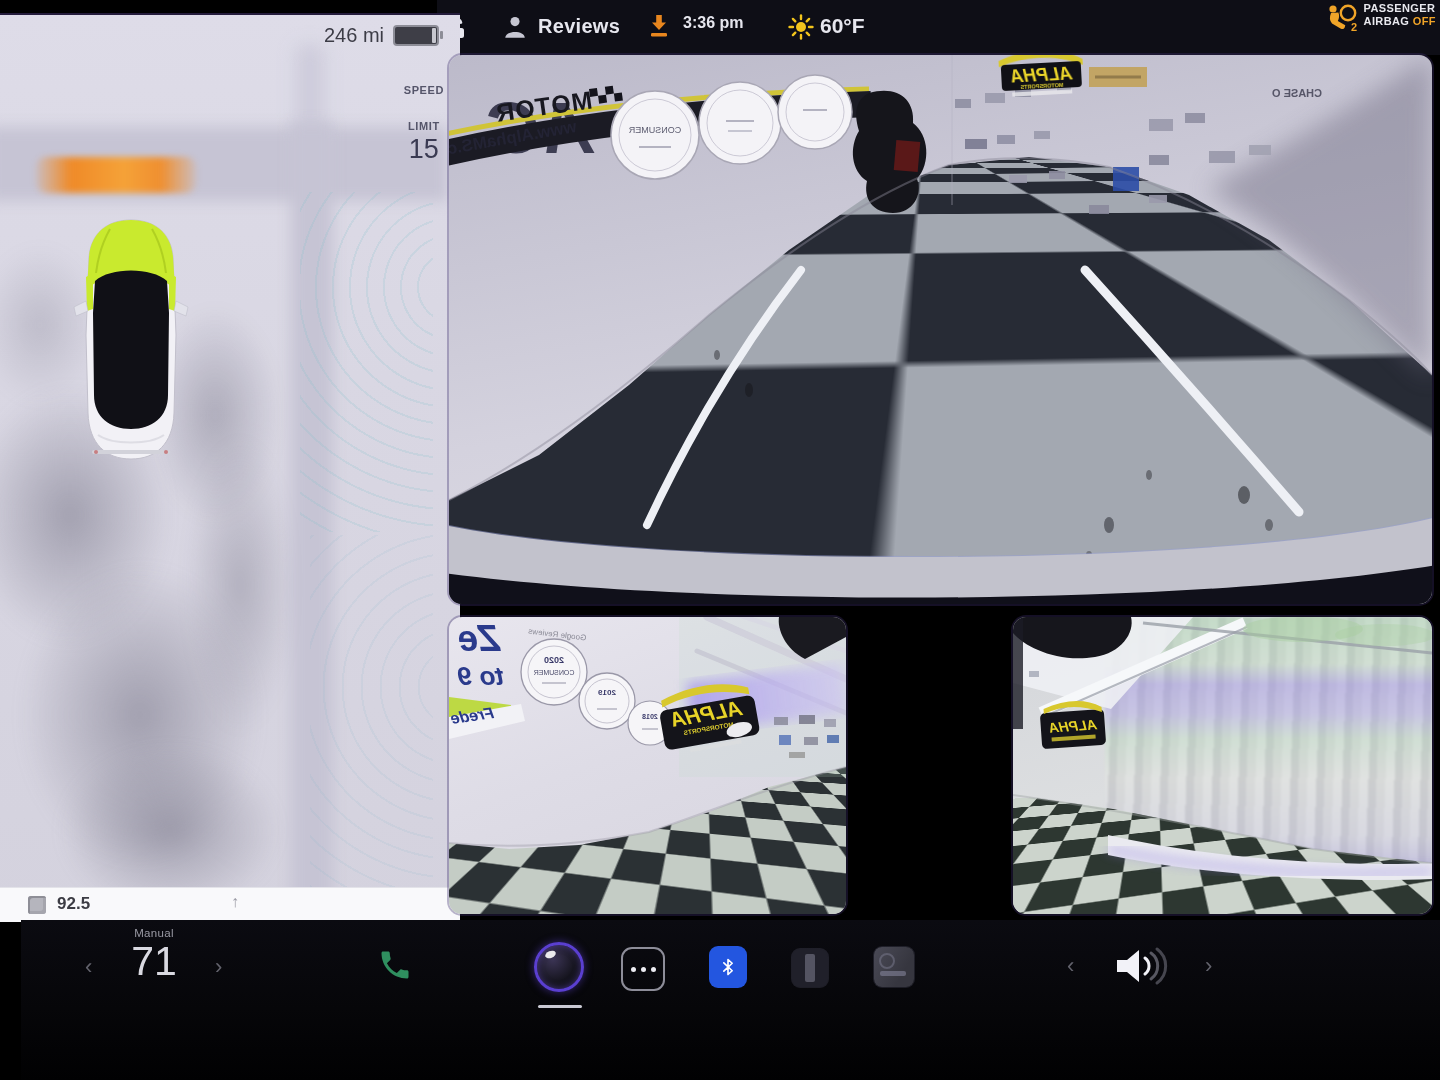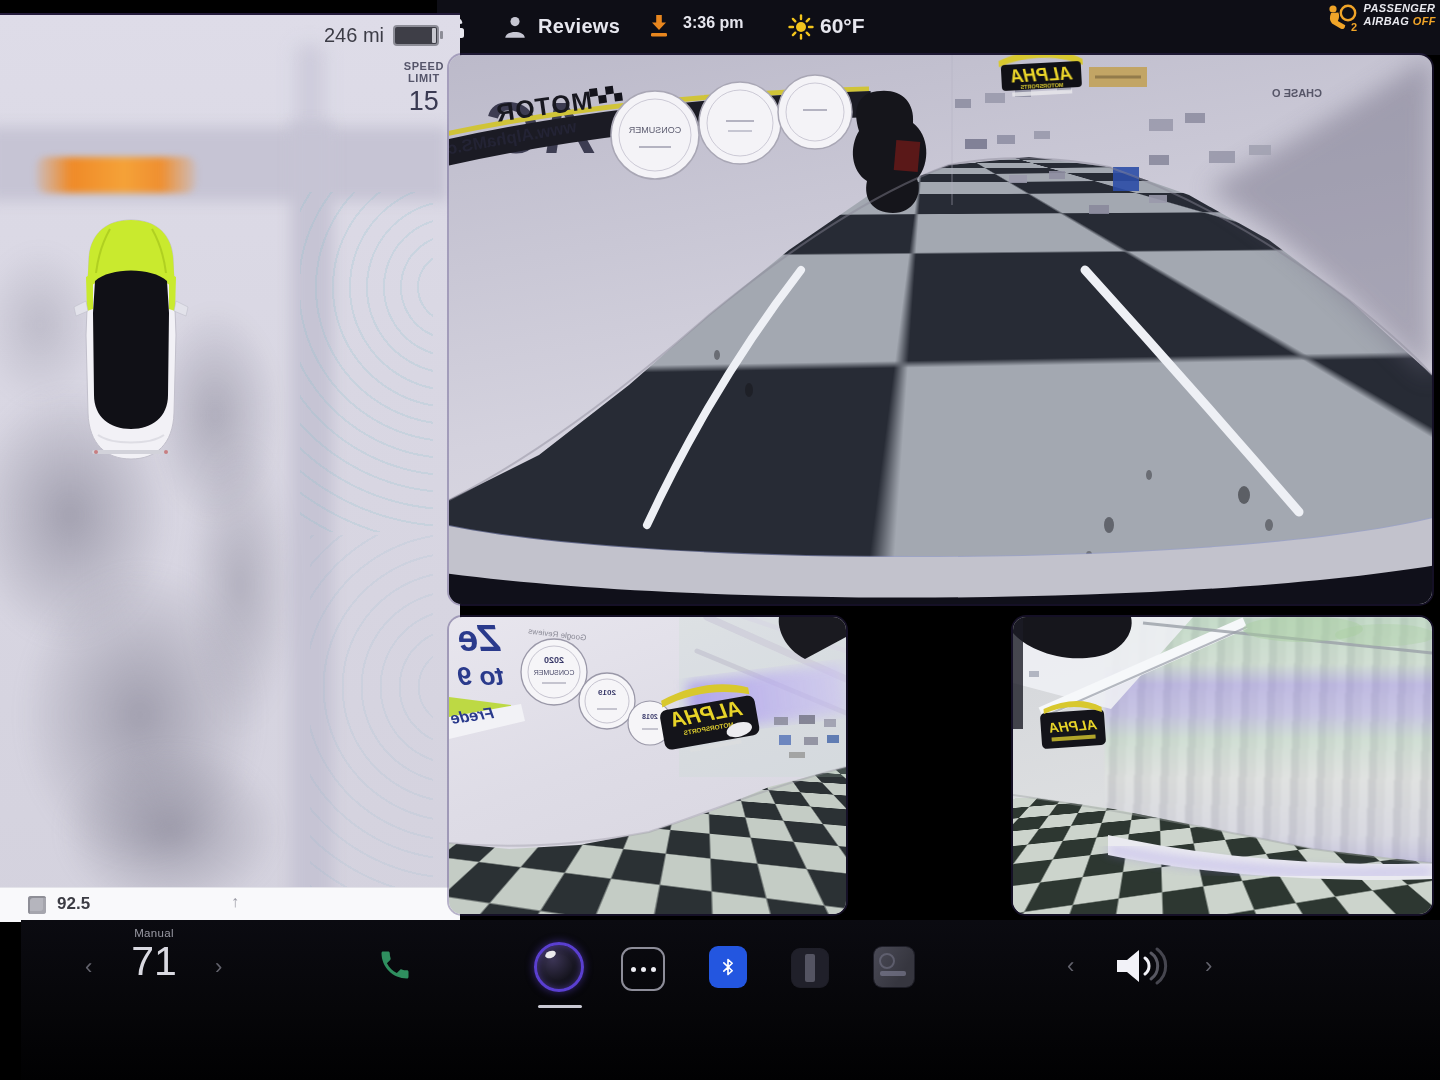--- a/index.html
+++ b/index.html
@@ -9,21 +9,21 @@
   svg{display:block;}
   svg text{font-family:"Liberation Sans",sans-serif;}
 
   
   .status-bar{position:absolute;left:437px;top:0;width:1003px;height:55px;background:#0e0e16;}
   .sb-item{position:absolute;color:#e6e6ee;font-weight:700;}
   .sb-profile{left:101px;top:15px;font-size:20px;letter-spacing:.3px;}
   .sb-time{left:246px;top:14px;font-size:16px;}
   .sb-temp{left:383px;top:14px;font-size:21px;}
   .airbag{position:absolute;right:4px;top:2px;display:flex;align-items:flex-start;gap:5px;}
-  .airbag-txt{text-align:left;line-height:13px;font-size:11px;font-weight:700;letter-spacing:.4px;color:#e8e8ee;font-style:italic;}
+  .airbag-txt{text-align:left;line-height:13px;font-size:11px;font-weight:700;letter-spacing:.4px;color:#e8e8ee;}
   .airbag-txt .amber{color:#f0a428;}
 
   
   .left-panel{position:absolute;left:0;top:13px;width:433px;height:907px;overflow:hidden;
     background:linear-gradient(180deg,#dedce8 0%,#d9d7e3 40%,#d4d2de 100%);
     border-top:2px solid #241c3c;padding-left:27px;}
   .road-h{position:absolute;left:-12px;top:112px;width:460px;height:74px;background:#c6c4d4;filter:blur(7px);}
   .road-v{position:absolute;left:291px;top:108px;width:42px;height:810px;background:#c6c4d4;filter:blur(7px);}
   .road-stub{position:absolute;left:296px;top:30px;width:28px;height:90px;background:#cbc9d9;filter:blur(9px);opacity:.85;}
   .blob{position:absolute;border-radius:50%;filter:blur(8px);
@@ -33,21 +33,21 @@
   .arcs2{position:absolute;left:310px;top:520px;width:123px;height:380px;opacity:.4;
         background:repeating-radial-gradient(circle at 120% 40%,rgba(128,180,200,.3) 0 2px,rgba(0,0,0,0) 2px 19px);}
   .prox-orange{position:absolute;left:36px;top:142px;width:160px;height:36px;border-radius:10px;filter:blur(3px);
         background:linear-gradient(90deg,rgba(240,140,40,.12),#ef8a28 22%,#f5a238 55%,#ef8f30 78%,rgba(240,150,60,.15));}
   .range-wrap{position:absolute;top:9px;right:21px;display:flex;align-items:center;gap:9px;}
   .range-txt{font-size:20px;color:#3c3c46;font-weight:400;}
   .batt{width:42px;height:17px;border:2px solid #8d8d97;border-radius:4px;background:#3e3e47;position:relative;}
   .batt::after{content:"";position:absolute;right:-6px;top:3.5px;width:3px;height:8px;background:#8d8d97;border-radius:1px;}
   .batt-empty{position:absolute;right:1px;top:1px;bottom:1px;width:4px;background:#c7c7cf;border-radius:1px;}
   .speed-sign{position:absolute;top:45px;right:16px;text-align:center;color:#4a4a5c;}
-  .speed-sign .sl{font-size:11px;font-weight:700;letter-spacing:.6px;line-height:12px;color:#55556a;}
+  .speed-sign .sl{font-size:11px;font-weight:700;letter-spacing:.6px;line-height:12px;color:#55556a;margin-top:24px;}
   .speed-sign .sv{font-size:27px;font-weight:500;line-height:30px;color:#3a3a52;margin-top:2px;}
   .media-strip{position:absolute;left:0;bottom:0;width:100%;height:34px;background:#f9f9fb;border-top:1px solid #e3e3e9;}
   .album{position:absolute;left:28px;top:8px;width:18px;height:18px;border-radius:3px;background:#b5b5bd;
          box-shadow:inset 2px 2px 0 #8e8e96, inset -3px -3px 0 #a5a5ad;}
   .station{position:absolute;left:57px;top:6px;font-size:17px;color:#3c3c44;font-weight:bold;}
   .scroll-hint{position:absolute;left:231px;top:5px;font-size:16px;color:#9b9ba5;}
 
   
   .cam{position:absolute;overflow:hidden;border-radius:13px;box-shadow:0 0 0 2px rgba(60,45,110,.35);}
   .cam-main{left:449px;top:55px;width:983px;height:549px;

